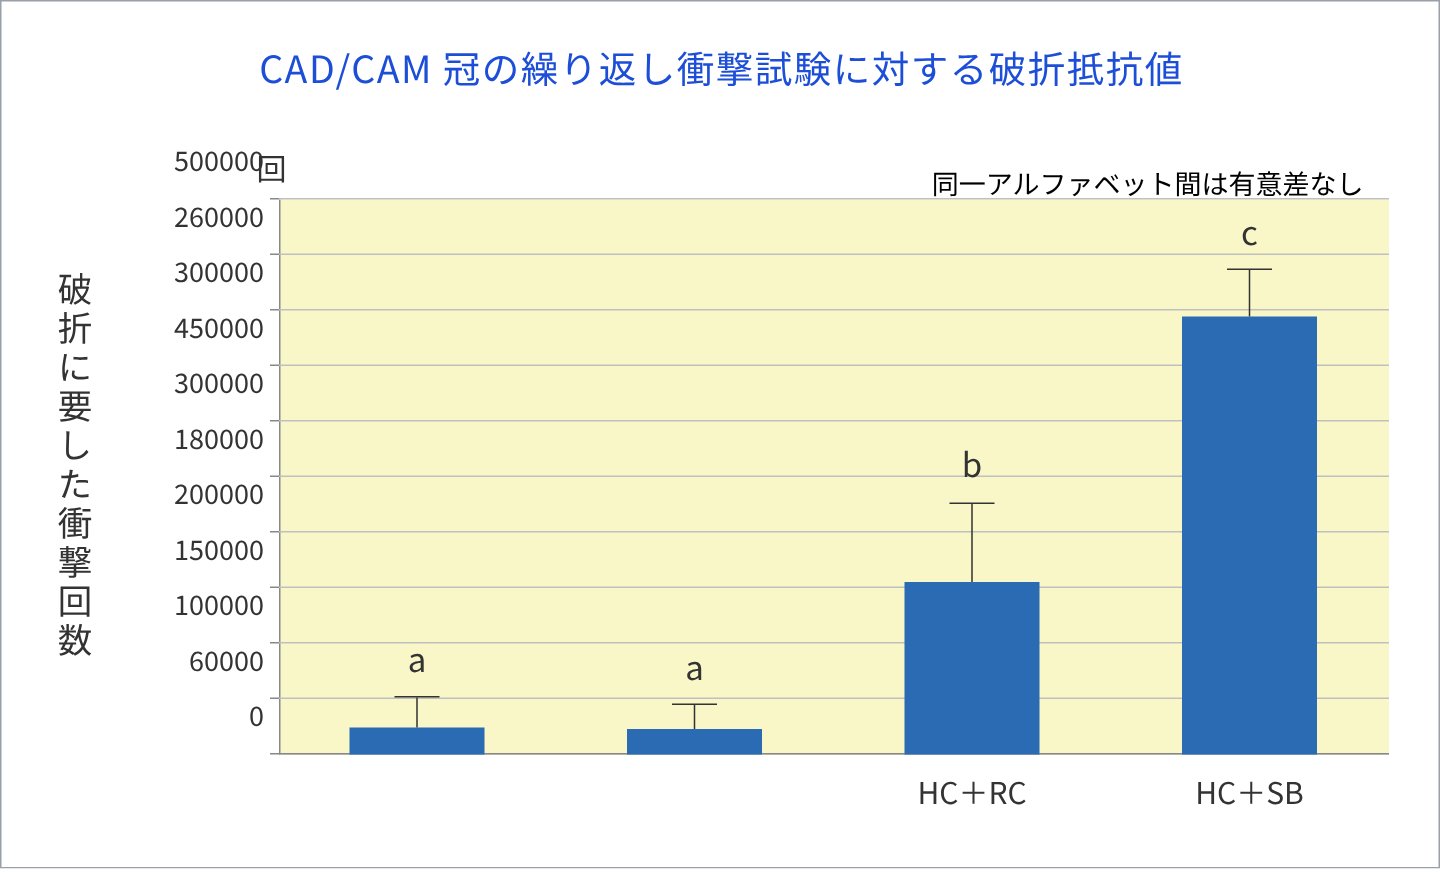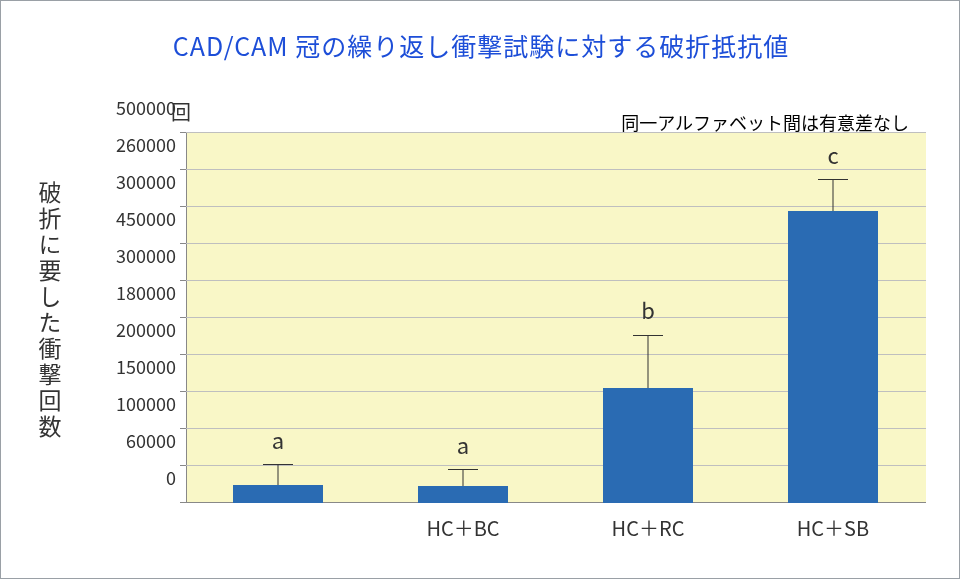--- a/index.html
+++ b/index.html
@@ -209,17 +209,16 @@
     </div>
 
     <div class="bar" style="left:602px; height:79.0%">
       <div class="err" style="bottom:100%; height:10.6%"></div>
       <div class="err-cap" style="bottom:110.6%"></div>
       <div class="sig-label" style="bottom:114%;">c</div>
     </div>
 
   </div>
 
-  <div class="xtick-label" style="left:382px">HC＋BC</div>
   <div class="xtick-label" style="left:752px">HC＋SB</div>
   <div class="xtick-label" style="left:567px">HC＋RC</div>
 
 </div>
 
 </body></html>

